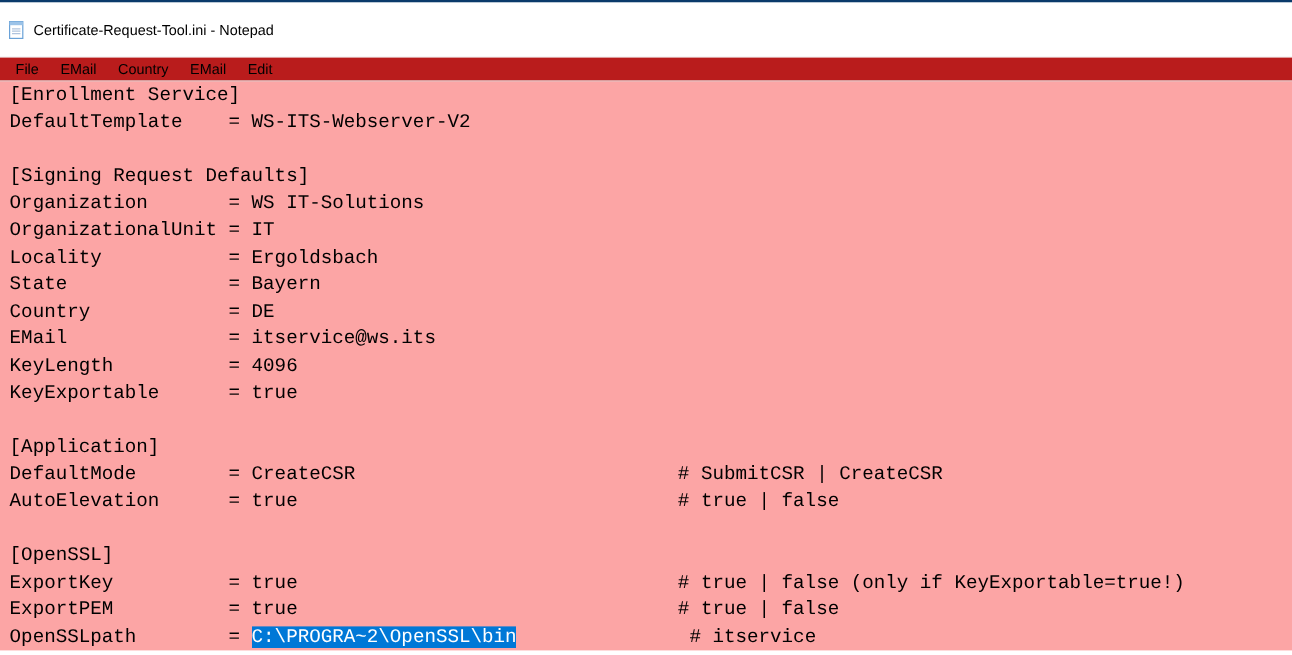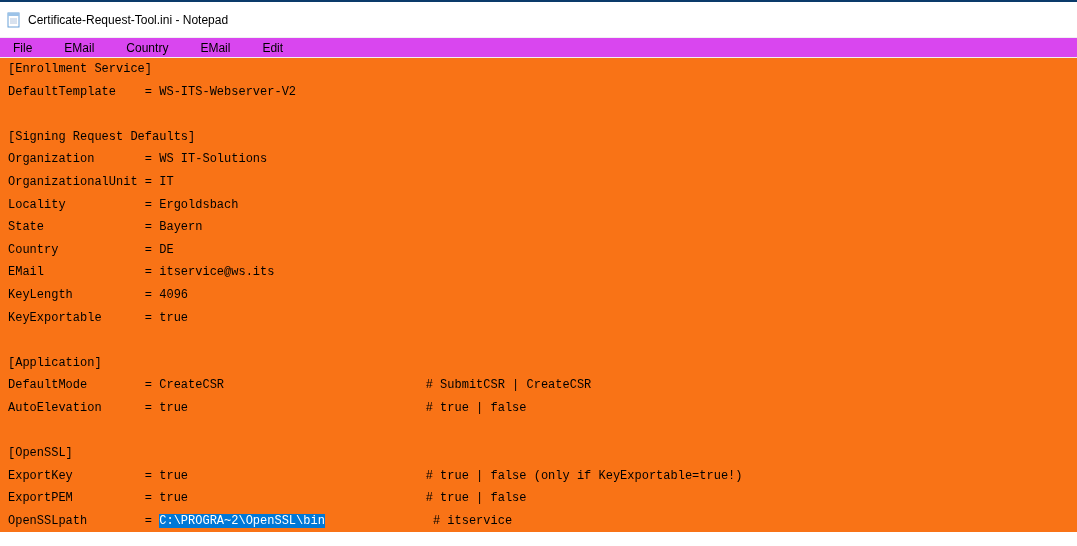--- a/index.html
+++ b/index.html
@@ -6,21 +6,21 @@
     body {
       font-family: "Segoe UI", Tahoma, sans-serif;
       font-size: 12px;
       background: #ffffff;
       width: 1077px;
       height: 546px;
       overflow: hidden;
       border-top: 2px solid #0a3a6a;
     }
     .titlebar {
-      height: 36px;
+      height: 46px;
       background: #ffffff;
       display: flex;
       align-items: center;
       padding: 0 6px;
       border-bottom: 1px solid #f0f0f0;
     }
     .titlebar-icon {
       width: 16px;
       height: 16px;
       margin-right: 6px;
@@ -30,38 +30,38 @@
     }
     .titlebar-text {
       font-size: 12px;
       color: #000;
     }
     .menubar {
       height: 20px;
       display: flex;
       align-items: center;
       padding: 0 6px;
-      background: #d946ef;
+      background: #b91c1c;
       border-bottom: 1px solid #f0f0f0;
-      gap: 18px;
+      gap: 4px;
     }
     .menu-item {
       padding: 2px 7px;
       font-size: 12px;
       color: #000;
       cursor: default;
     }
     .editor {
       font-family: Consolas, "Courier New", monospace;
-      font-size: 12px;
+      font-size: 16px;
       line-height: 22.6px;
       padding: 0 8px;
       white-space: pre;
       color: #000;
-      background: #f97316;
+      background: #fca5a5;
       overflow: hidden;
     }
     .highlight {
       background: #0078d7;
       color: #ffffff;
     }
   </style>
 </head>
 <body>
 

